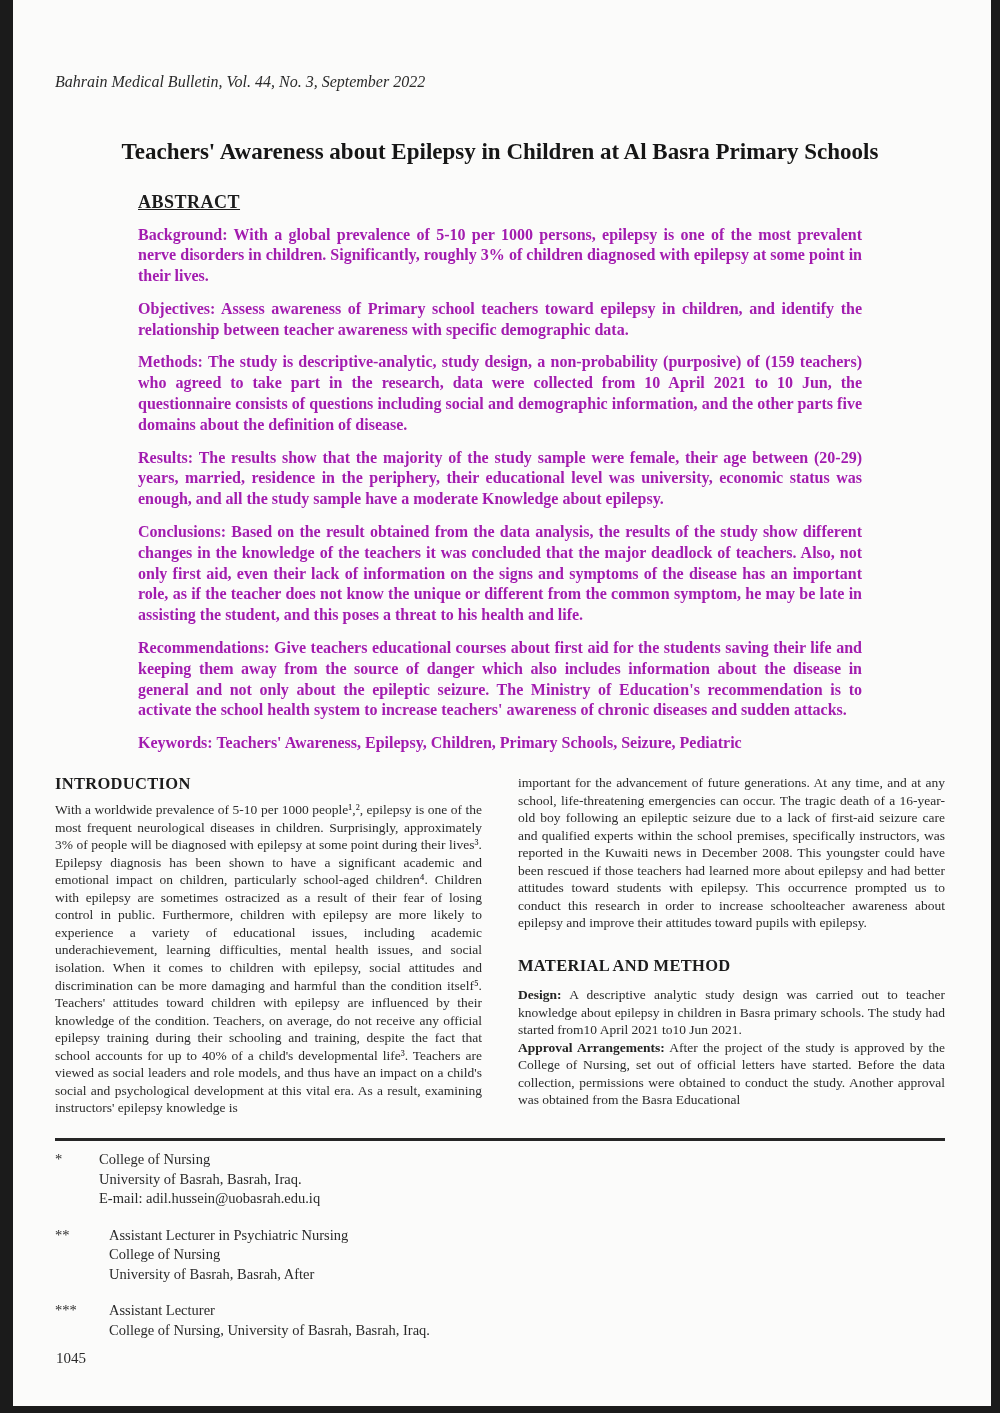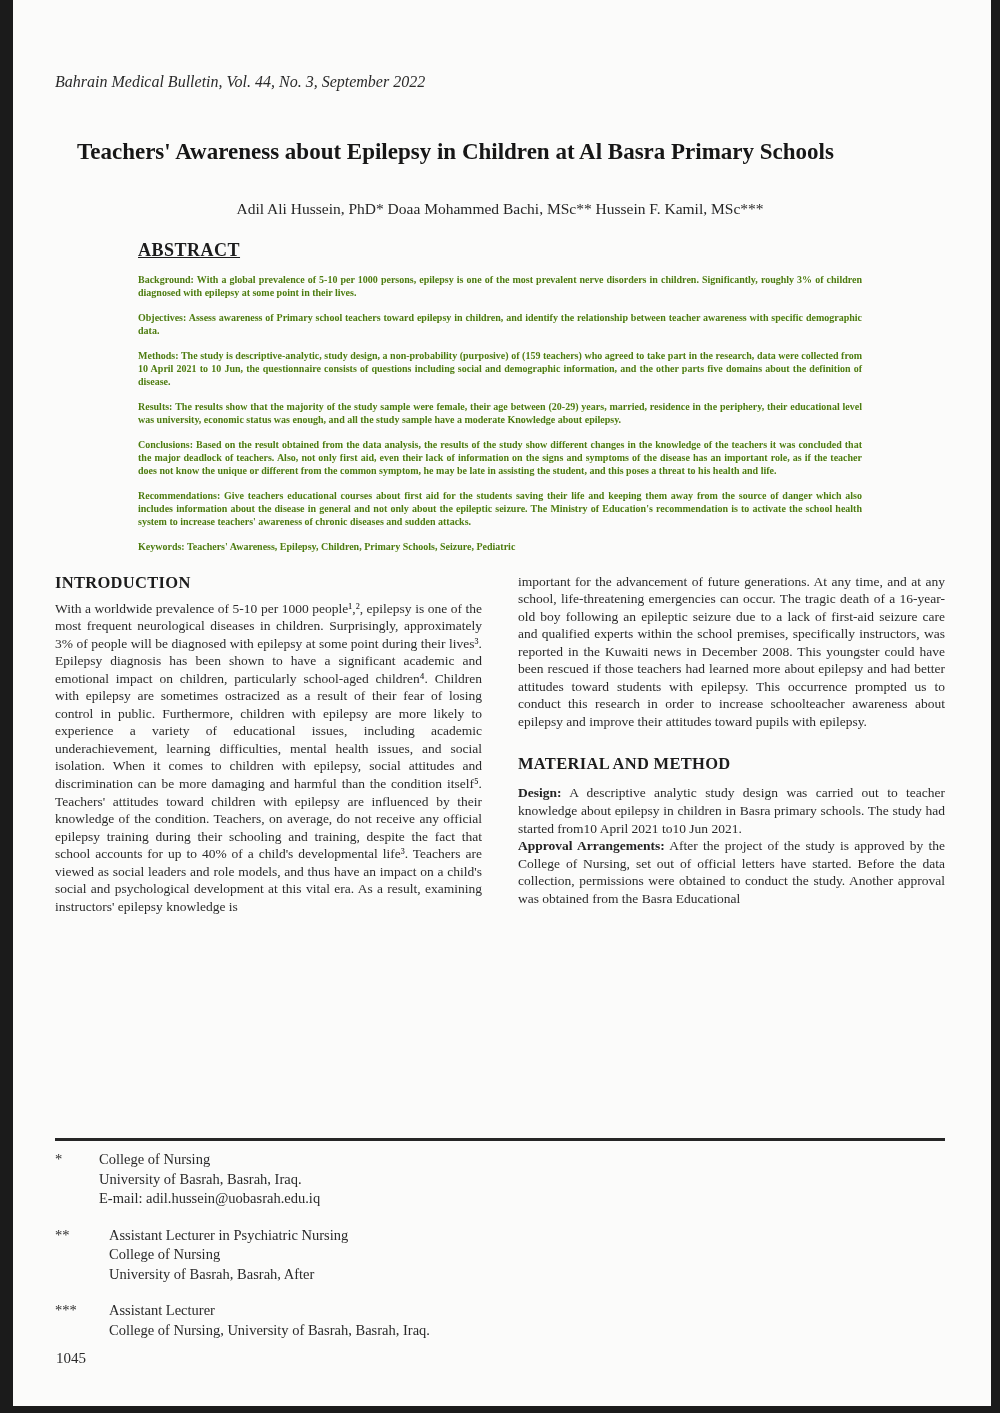--- a/index.html
+++ b/index.html
@@ -24,21 +24,21 @@
 
   .journal-line {
     margin-top: 57px;
     font-style: italic;
     font-size: 16px;
     color: #2a2a2a;
   }
   .paper-title {
     margin: 44px auto 0 auto;
     max-width: 846px;
-    text-align: left;
+    text-align: center;
     font-size: 23px;
     font-weight: bold;
     line-height: 1.5;
     color: #161616;
   }
   .authors {
     margin-top: 30px;
     text-align: center;
     font-size: 15.5px;
     color: #262626;
@@ -46,25 +46,25 @@
   .abstract-wrap { margin: 22px 83px 0 83px; }
   .abstract-heading {
     font-size: 18px;
     font-weight: bold;
     letter-spacing: 0.5px;
     color: #1c1c1c;
     text-decoration: underline;
   }
   .abstract-wrap p {
     margin: 12px 0 0 0;
-    font-size: 10px;
+    font-size: 16px;
     font-weight: bold;
     line-height: 1.3;
     text-align: justify;
-    color: #4d7c0f;
+    color: #a21caf;
   }
   .columns {
     display: flex;
     gap: 36px;
     margin-top: 20px;
   }
   .col { width: 435px; }
   .section-heading {
     font-size: 16.5px;
     font-weight: bold;
@@ -115,21 +115,20 @@
   <div class="edge edge-left"></div>
   <div class="edge edge-right"></div>
   <div class="edge edge-bottom"></div>
 
   <div class="content">
 
     <div class="journal-line">Bahrain Medical Bulletin, Vol. 44, No. 3, September 2022</div>
 
     <h1 class="paper-title">Teachers' Awareness about Epilepsy in Children at Al Basra Primary Schools</h1>
 
-    <div class="authors">Adil Ali Hussein, PhD* Doaa Mohammed Bachi, MSc** Hussein F. Kamil, MSc***</div>
 
     <section class="abstract-wrap">
       <div class="abstract-heading">ABSTRACT</div>
 
       <p><span>Background:</span> <span>With a global prevalence of 5-10 per 1000 persons, epilepsy is one of the most prevalent nerve disorders in children. Significantly, roughly 3% of children diagnosed with epilepsy at some point in their lives.</span></p>
       <p><span>Objectives:</span> <span>Assess awareness of Primary school teachers toward epilepsy in children, and identify the relationship between teacher awareness with specific demographic data.</span></p>
       <p><span>Methods:</span> <span>The study is descriptive-analytic, study design, a non-probability (purposive) of (159 teachers) who agreed to take part in the research, data were collected from 10 April 2021 to 10 Jun, the questionnaire consists of questions including social and demographic information, and the other parts five domains about the definition of disease.</span></p>
       <p><span>Results:</span> <span>The results show that the majority of the study sample were female, their age between (20-29) years, married, residence in the periphery, their educational level was university, economic status was enough, and all the study sample have a moderate Knowledge about epilepsy.</span></p>
       <p><span>Conclusions:</span> <span>Based on the result obtained from the data analysis, the results of the study show different changes in the knowledge of the teachers it was concluded that the major deadlock of teachers. Also, not only first aid, even their lack of information on the signs and symptoms of the disease has an important role, as if the teacher does not know the unique or different from the common symptom, he may be late in assisting the student, and this poses a threat to his health and life.</span></p>
       <p><span>Recommendations:</span> <span>Give teachers educational courses about first aid for the students saving their life and keeping them away from the source of danger which also includes information about the disease in general and not only about the epileptic seizure. The Ministry of Education's recommendation is to activate the school health system to increase teachers' awareness of chronic diseases and sudden attacks.</span></p>

